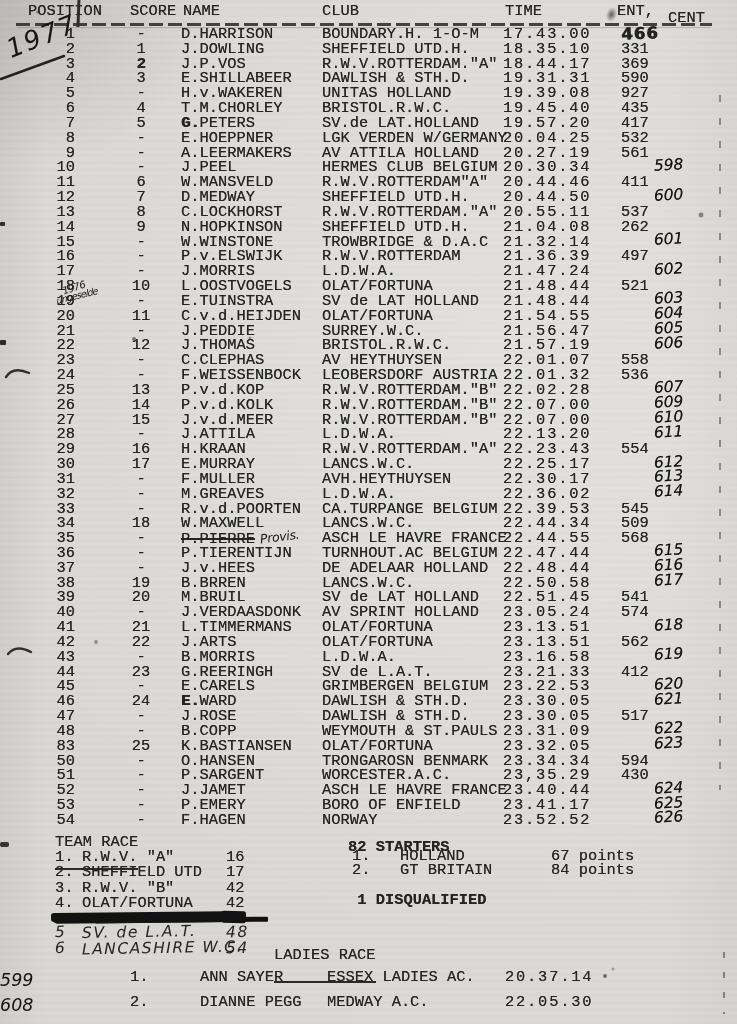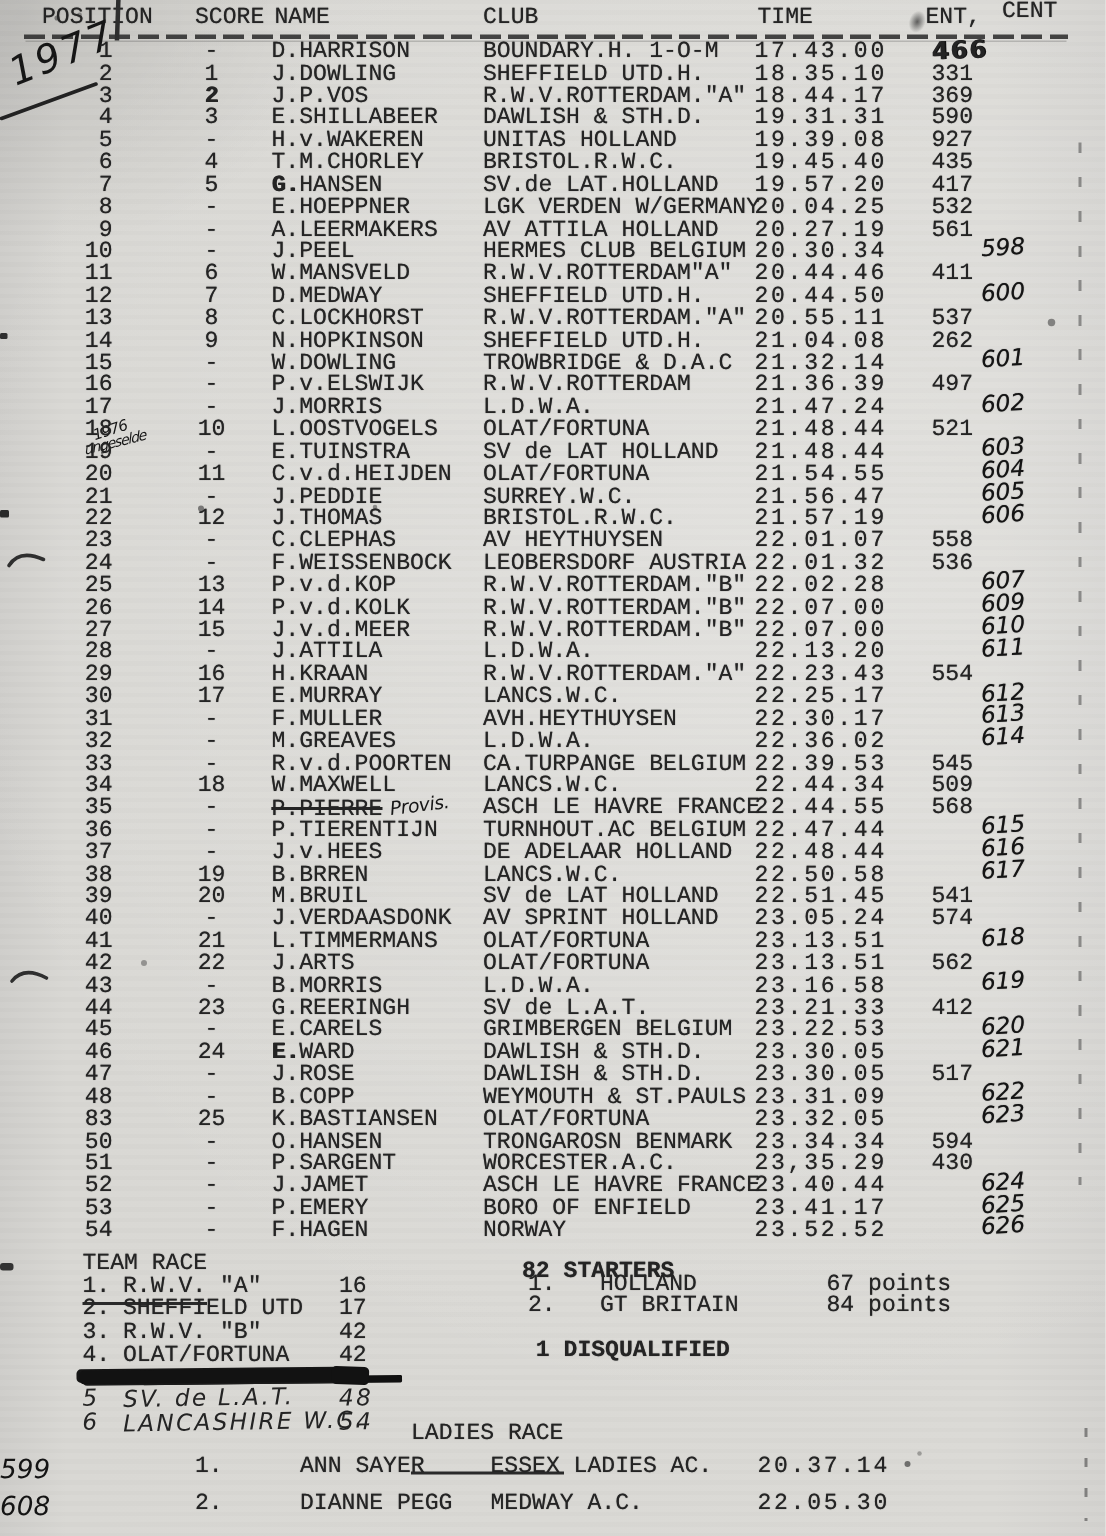--- a/index.html
+++ b/index.html
@@ -14,21 +14,21 @@
     background-color:#d8d7d3;
     font-family:"Liberation Mono",monospace;color:#242424;
   }
   .t{position:absolute;white-space:pre;font-family:"Liberation Mono",monospace;
      font-size:15.4px;line-height:15px;color:#242424;text-shadow:0 0 .6px rgba(36,36,36,.75)}
   .hand{font-family:"DejaVu Sans",sans-serif;font-style:italic;color:#161616;text-shadow:none}
   .ul{border-bottom:2px solid #2a2a2a;padding-bottom:18px}
 
   
   .h-pos{left:28px;top:4px}.h-score{left:130px;top:4px}.h-name{left:183px;top:4px}
-  .h-club{left:322px;top:4px}.h-time{left:505px;top:4px}.h-ent{left:617px;top:4px}.h-cent{left:668px;top:0}
+  .h-club{left:322px;top:4px}.h-time{left:505px;top:4px}.h-ent{left:617px;top:4px}.h-cent{left:668px;top:11px}
   .hdr-line{position:absolute;left:16px;top:23px;width:696px;height:3px;
     background:repeating-linear-gradient(90deg,rgba(40,40,40,.85) 0 14px,rgba(40,40,40,0) 14px 19px);
     box-shadow:0 3px 0 -1px rgba(40,40,40,.22)}
   .smudge{position:absolute;left:606px;top:7px;width:11px;height:15px;
     background:radial-gradient(closest-side,rgba(40,40,40,.7),rgba(40,40,40,0));transform:rotate(18deg)}
   .pen-stroke{position:absolute;left:77px;top:-3px;width:2.5px;height:30px;background:#2e2e2e;transform:rotate(2deg)}
 
   
   #rows{position:absolute;left:0;top:27px;width:737px}
   .r{position:relative;height:14.83px}
@@ -175,21 +175,21 @@
     <span class="score">4</span>
     <span class="name"><span class="nm">T.M.CHORLEY</span></span>
     <span class="club">BRISTOL.R.W.C.</span>
     <span class="time">19.45.40</span>
     <span class="ent">435</span>
     <span class="cent hand"></span>
   </div>
       <div class="r">
     <span class="pos">7</span>
     <span class="score">5</span>
-    <span class="name bfirst"><span class="nm">G.HANSEN</span></span>
+    <span class="name bfirst"><span class="nm">G.PETERS</span></span>
     <span class="club">SV.de LAT.HOLLAND</span>
     <span class="time">19.57.20</span>
     <span class="ent">417</span>
     <span class="cent hand"></span>
   </div>
       <div class="r">
     <span class="pos">8</span>
     <span class="score">-</span>
     <span class="name"><span class="nm">E.HOEPPNER</span></span>
     <span class="club">LGK VERDEN W/GERMANY</span>
@@ -247,21 +247,21 @@
     <span class="score">9</span>
     <span class="name"><span class="nm">N.HOPKINSON</span></span>
     <span class="club">SHEFFIELD UTD.H.</span>
     <span class="time">21.04.08</span>
     <span class="ent">262</span>
     <span class="cent hand"></span>
   </div>
       <div class="r">
     <span class="pos">15</span>
     <span class="score">-</span>
-    <span class="name"><span class="nm">W.DOWLING</span></span>
+    <span class="name"><span class="nm">W.WINSTONE</span></span>
     <span class="club">TROWBRIDGE &amp; D.A.C</span>
     <span class="time">21.32.14</span>
     <span class="ent"></span>
     <span class="cent hand">601</span>
   </div>
       <div class="r">
     <span class="pos">16</span>
     <span class="score">-</span>
     <span class="name"><span class="nm">P.v.ELSWIJK</span></span>
     <span class="club">R.W.V.ROTTERDAM</span>

